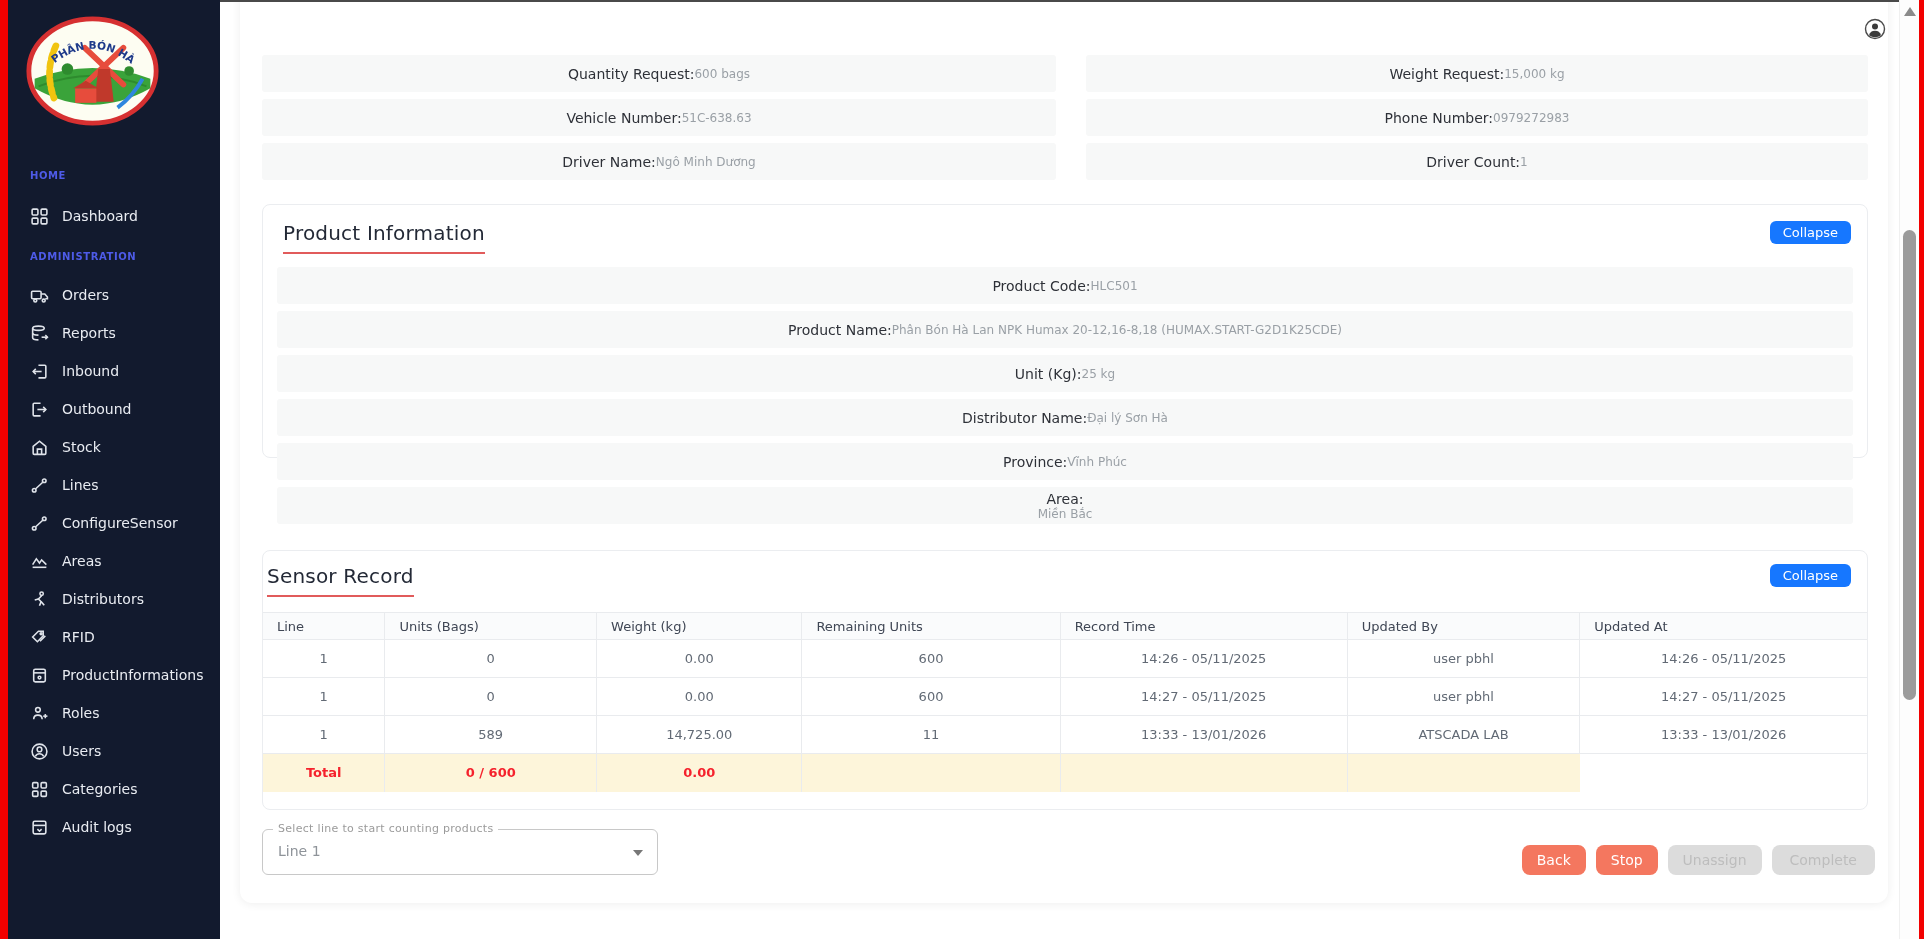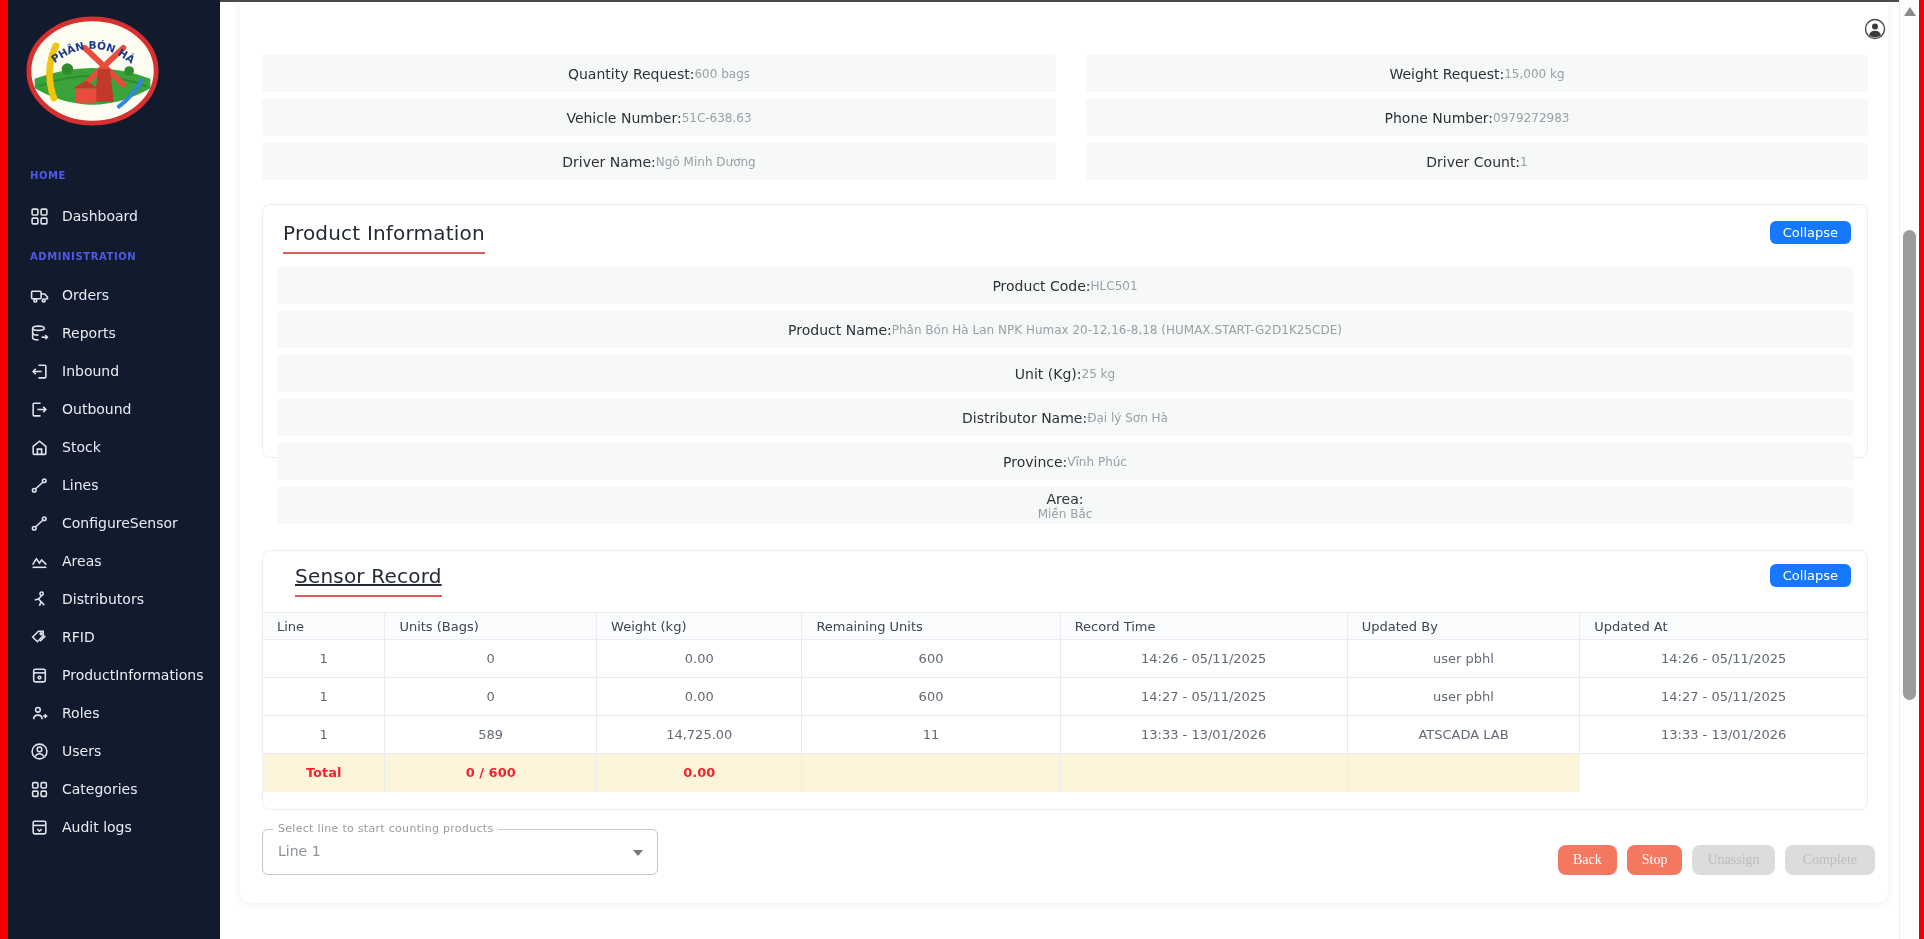--- a/index.html
+++ b/index.html
@@ -60,41 +60,41 @@
   .card{position:absolute;left:22px;width:1606px;background:#fff;border:1px solid var(--card-border);border-radius:8px;}
   .card-title{display:inline-block;font-size:20px;color:#232936;letter-spacing:.2px;padding-bottom:7px;border-bottom:2px solid var(--title-underline);}
   .collapse-btn{position:absolute;right:16px;background:var(--accent-blue);color:#fff;font-size:13px;border:none;border-radius:6px;padding:4px 13px;cursor:pointer;font-family:inherit;}
 
   #product-card{top:224px;height:254px;}
   #product-card .card-title{position:absolute;left:20px;top:16px;}
   #product-card .collapse-btn{top:16px;}
   #product-card .frow{left:14px;width:1576px;}
 
   #sensor-card{top:570px;height:260px;}
-  #sensor-card .card-title{position:absolute;left:32px;top:13px;text-decoration:underline;}
+  #sensor-card .card-title{position:absolute;left:4px;top:13px;}
   #sensor-card .collapse-btn{top:13px;}
 
   
   .sensor-table{position:absolute;left:0;top:61px;width:1604px;border-collapse:collapse;table-layout:fixed;}
   .sensor-table th{height:27px;background:#fafbfc;font-size:13px;font-weight:500;color:#3f4654;text-align:left;padding-left:14px;border:1px solid var(--table-border);border-left:none;}
   .sensor-table th:last-child{border-right:none;}
   .sensor-table td{height:38px;font-size:13px;color:#626a75;text-align:center;border:1px solid var(--table-border);border-left:none;}
   .sensor-table td:last-child{border-right:none;}
   .sensor-table tr.total td{background:var(--total-bg);color:var(--total-text);font-weight:bold;border-bottom:none;}
   .col-line{width:7.6%;}.col-units{width:13.2%;}.col-weight{width:12.8%;}.col-rem{width:16.1%;}
   .col-time{width:17.9%;}.col-by{width:14.5%;}.col-at{width:17.9%;}
 
   
   .line-select{position:absolute;left:22px;top:849px;width:396px;height:46px;border:1px solid #c8c8c8;border-radius:6px;cursor:pointer;}
   .line-select .sel-label{position:absolute;left:10px;top:-8px;background:#fff;padding:0 5px;font-size:11px;color:#9b9b9b;letter-spacing:.3px;}
   .line-select .sel-value{position:absolute;left:15px;top:13px;font-size:14px;color:#8e9399;}
   .line-select .sel-arrow{position:absolute;right:14px;top:20px;width:0;height:0;border-left:5px solid transparent;border-right:5px solid transparent;border-top:6px solid #777;}
 
   
-  .footer-btns{position:absolute;right:13px;top:865px;display:flex;gap:10px;font-family:Liberation Serif, serif;}
+  .footer-btns{position:absolute;right:13px;top:865px;display:flex;gap:10px;}
   .fbtn{height:30px;padding:0 15px;border:none;border-radius:8px;font-size:14px;font-family:inherit;cursor:pointer;}
   .fbtn.primary{background:var(--coral);color:#fff;}
   .fbtn.disabled{background:var(--disabled-bg);color:var(--disabled-text);cursor:default;}
   .fbtn.wide{padding:0 18px;}
 </style>
 </head>
 <body>
 
 <div class="edge-left"></div>
 <div class="topline"></div>

